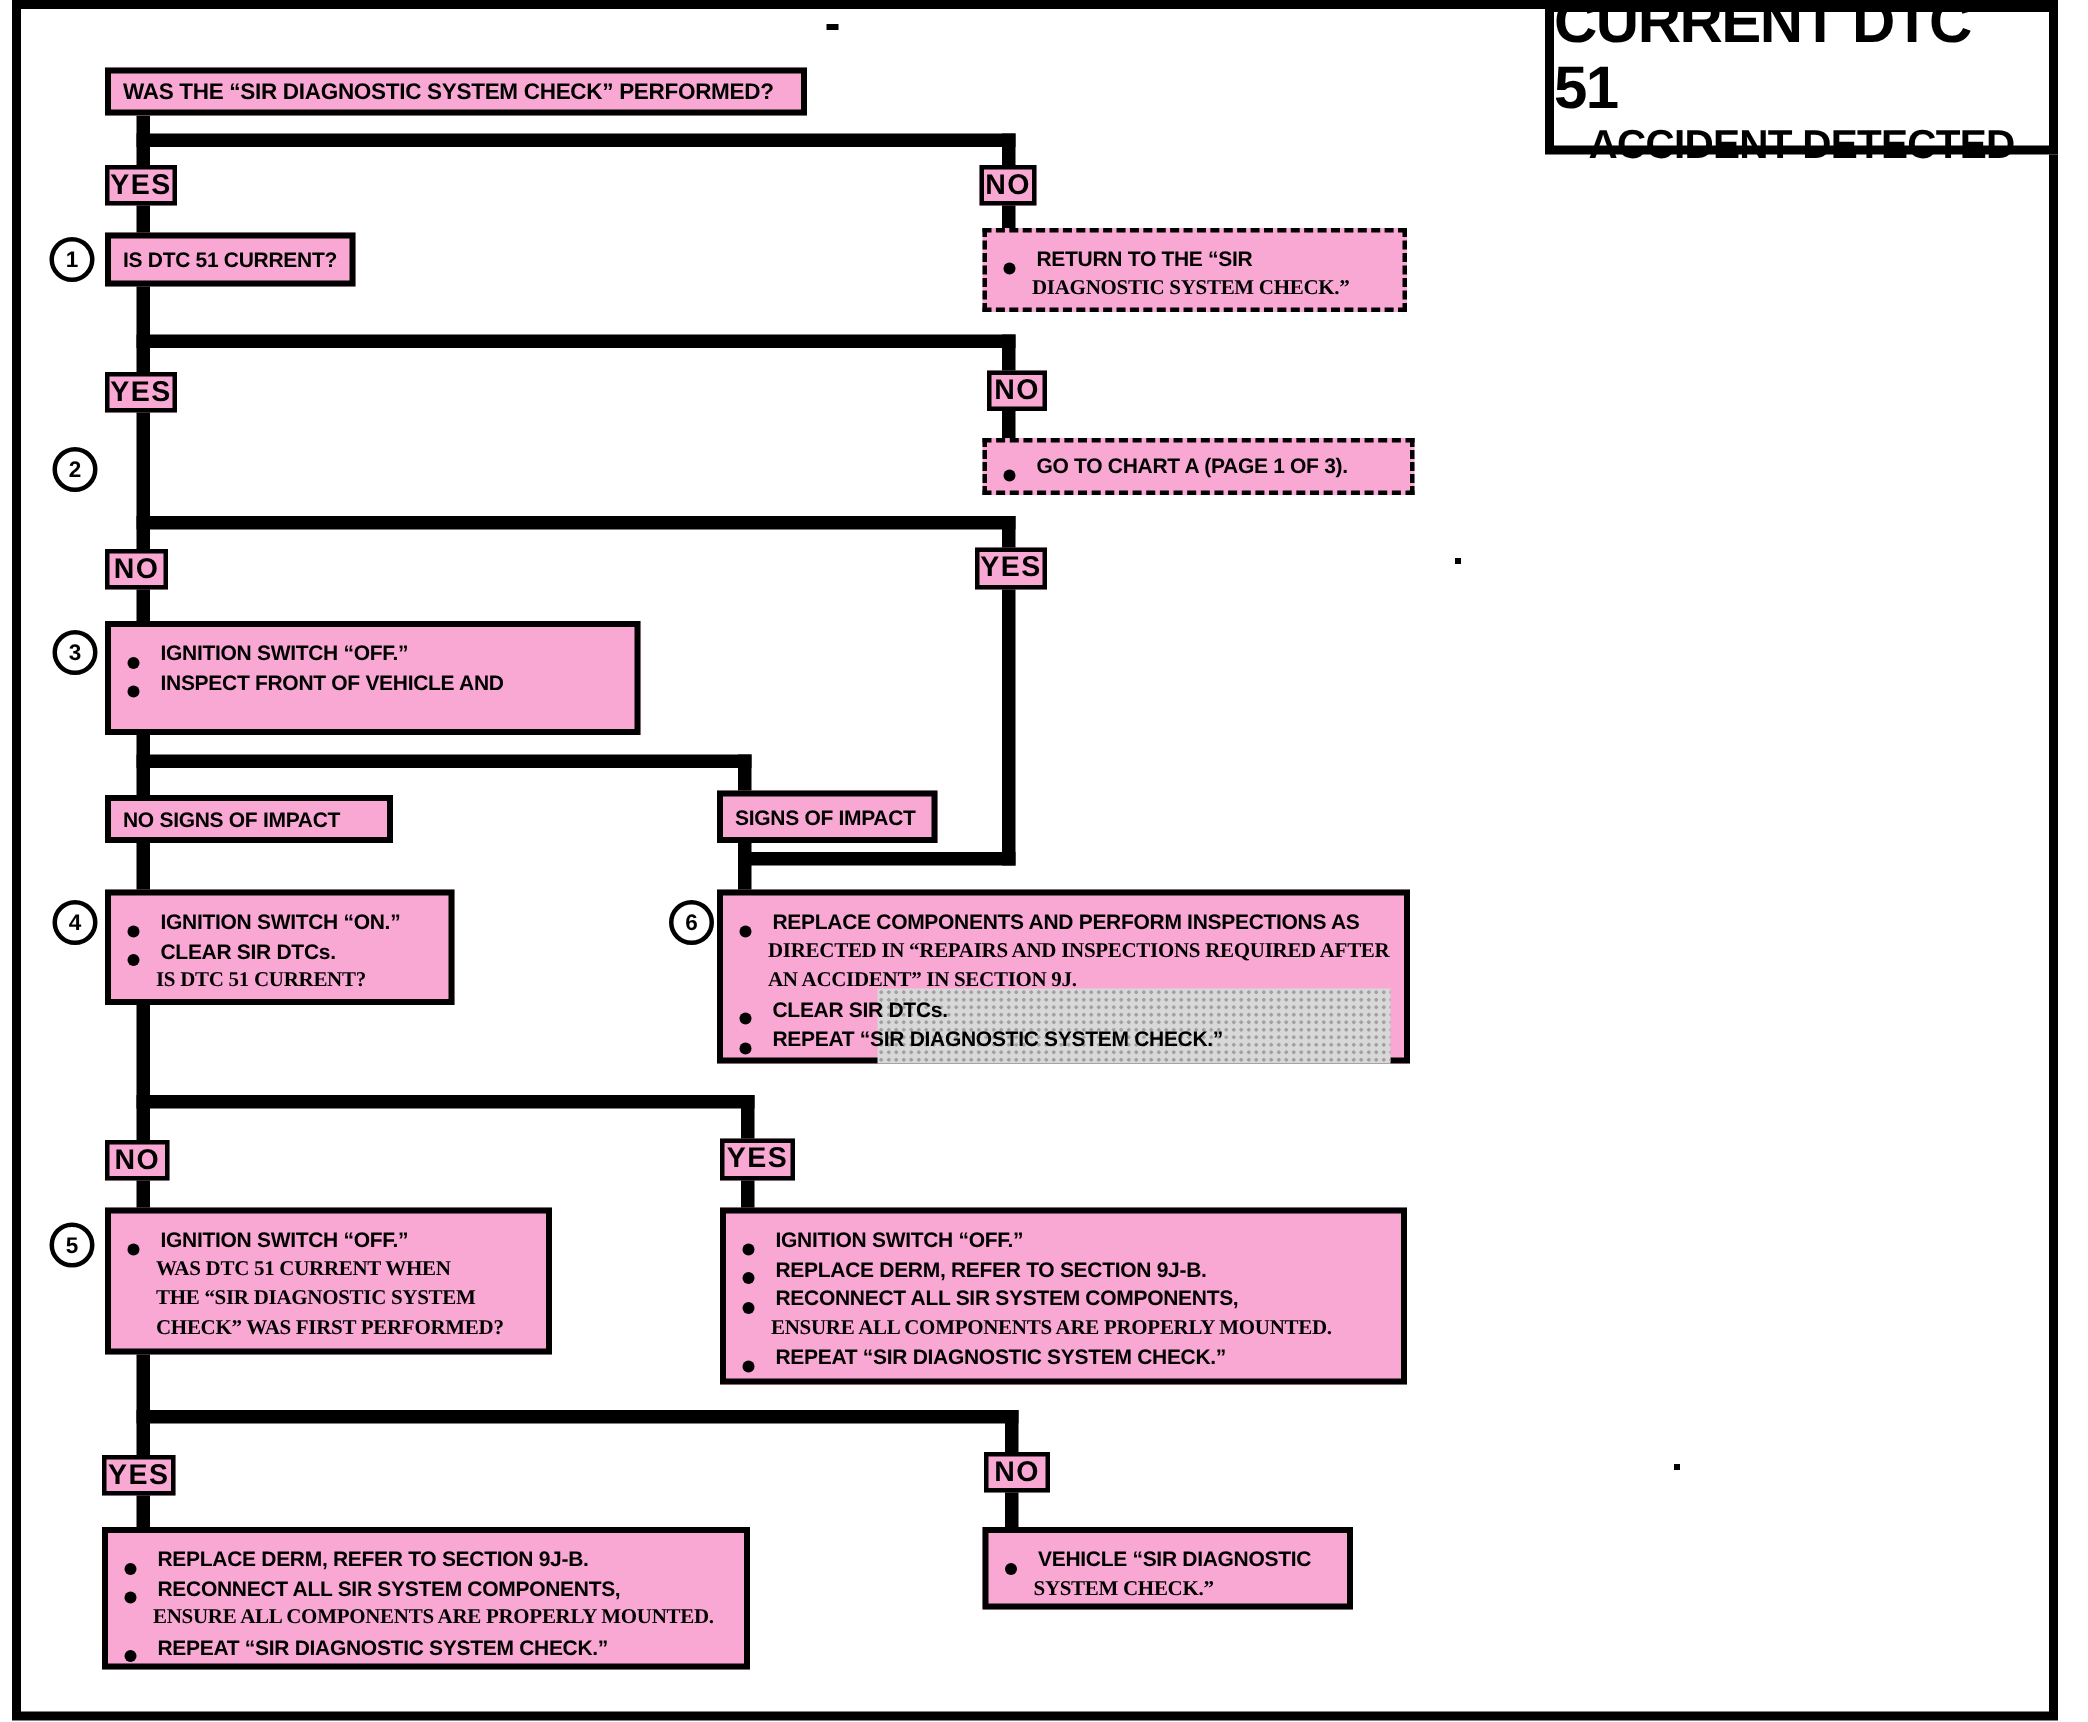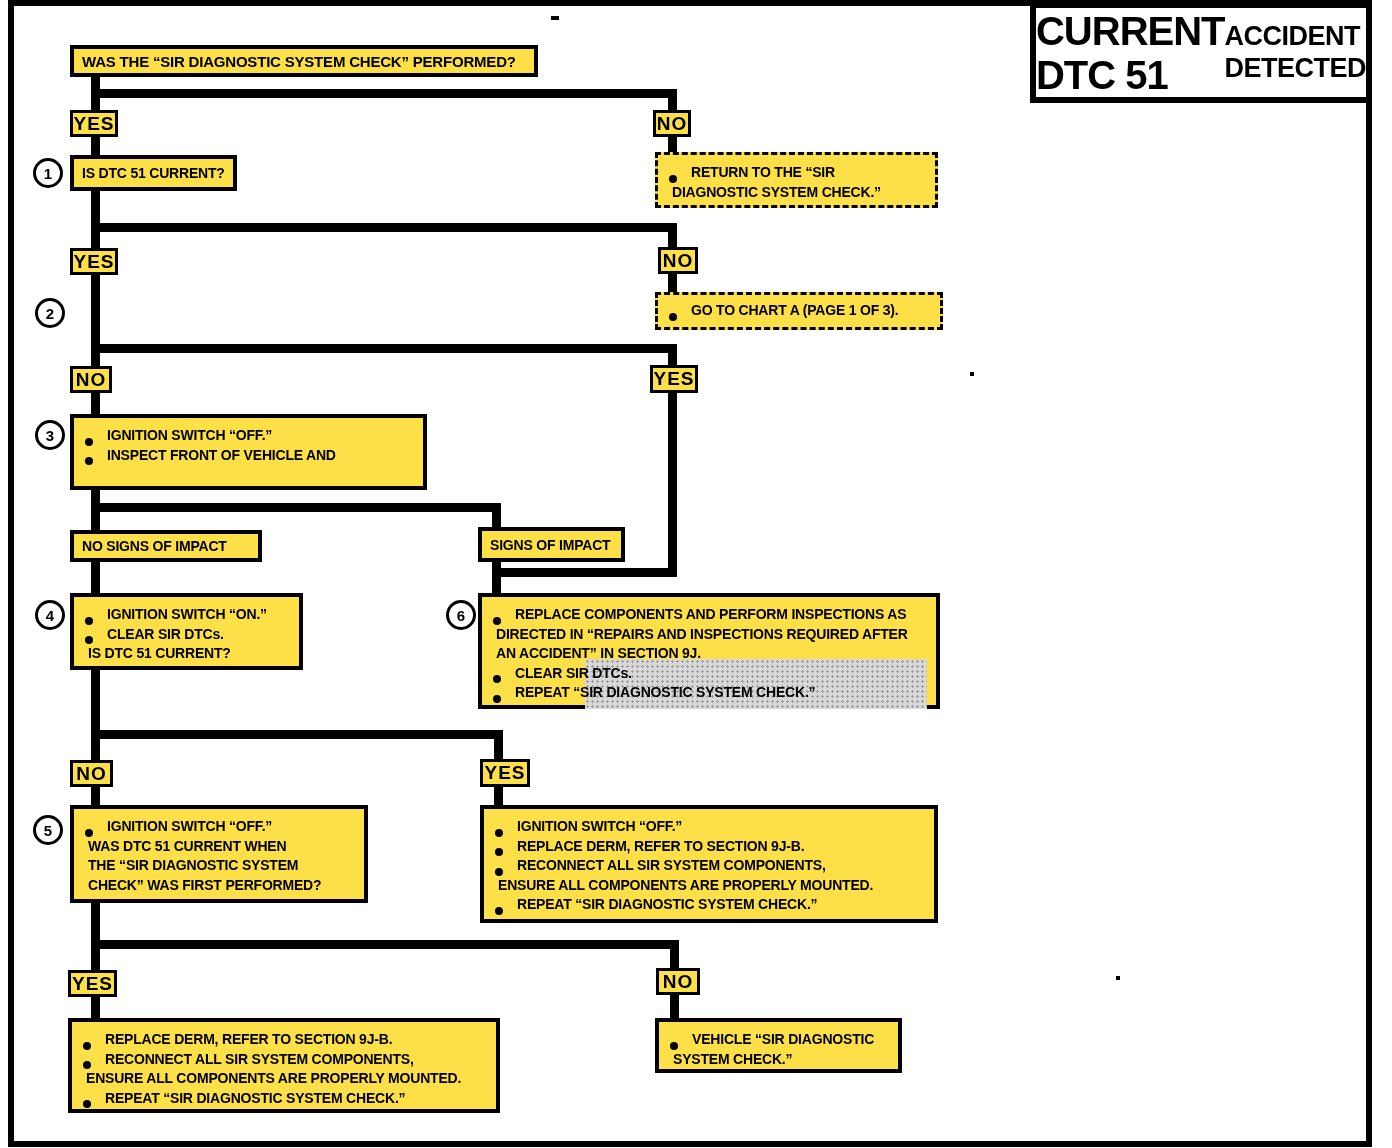--- a/index.html
+++ b/index.html
@@ -13,46 +13,46 @@
   }
   
   .frame{
     position:absolute;left:8px;top:0;width:1364px;height:1147px;
     border:6px solid #000;box-sizing:border-box;z-index:0;background:transparent;
   }
   
   .ln-h,.ln-v{position:absolute;background:#000;z-index:1;}
   
   .bx{
-    position:absolute;background:#fde047;border:4px solid #000;box-sizing:border-box;
+    position:absolute;background:#f9a8d4;border:4px solid #000;box-sizing:border-box;
     z-index:2;font-weight:700;font-size:14px;letter-spacing:-0.2px;
   }
   .bx.dashed{border:3px dashed #000;}
   .qtext{display:flex;align-items:center;padding-left:8px;white-space:nowrap;}
   .lbl{
     display:flex;align-items:center;justify-content:center;
     font-size:19px;letter-spacing:1px;border-width:3px;white-space:nowrap;
   }
   .list{padding-top:8px;}
   .lnrow{display:flex;align-items:flex-end;line-height:19.5px;white-space:nowrap;position:relative;z-index:2;}
   .bu{
     flex:0 0 auto;width:8px;height:8px;border-radius:50%;background:#000;
     margin:6px 14px 0 11px;
   }
-  .cont{padding-left:14px;}
+  .cont{padding-left:30px;font-family:Liberation Serif, serif;}
   .circ{
     position:absolute;width:30px;height:30px;border:3px solid #000;border-radius:50%;
     box-sizing:border-box;background:#fff;z-index:2;
     display:flex;align-items:center;justify-content:center;
     font-weight:700;font-size:15px;
   }
   .titlebox{
     position:absolute;left:1030px;top:2px;width:342px;height:101px;
     background:#fff;border:6px solid #000;box-sizing:border-box;z-index:3;
-    display:flex;flex-direction:row;align-items:center;justify-content:center;
+    display:flex;flex-direction:column;align-items:center;justify-content:center;
   }
   .title-l1{font-weight:700;font-size:40px;letter-spacing:-1px;line-height:1.1;}
   .title-l2{font-weight:700;font-size:27px;letter-spacing:-0.5px;line-height:1.15;}
   .smudge{
     position:absolute;left:103px;top:62px;width:342px;height:50px;z-index:1;
     background-color:#d8d8d8;
     background-image:radial-gradient(#9f9f9f 1px, transparent 1.2px);
     background-size:5px 5px;
   }
   .artifact{position:absolute;background:#000;z-index:1;}

